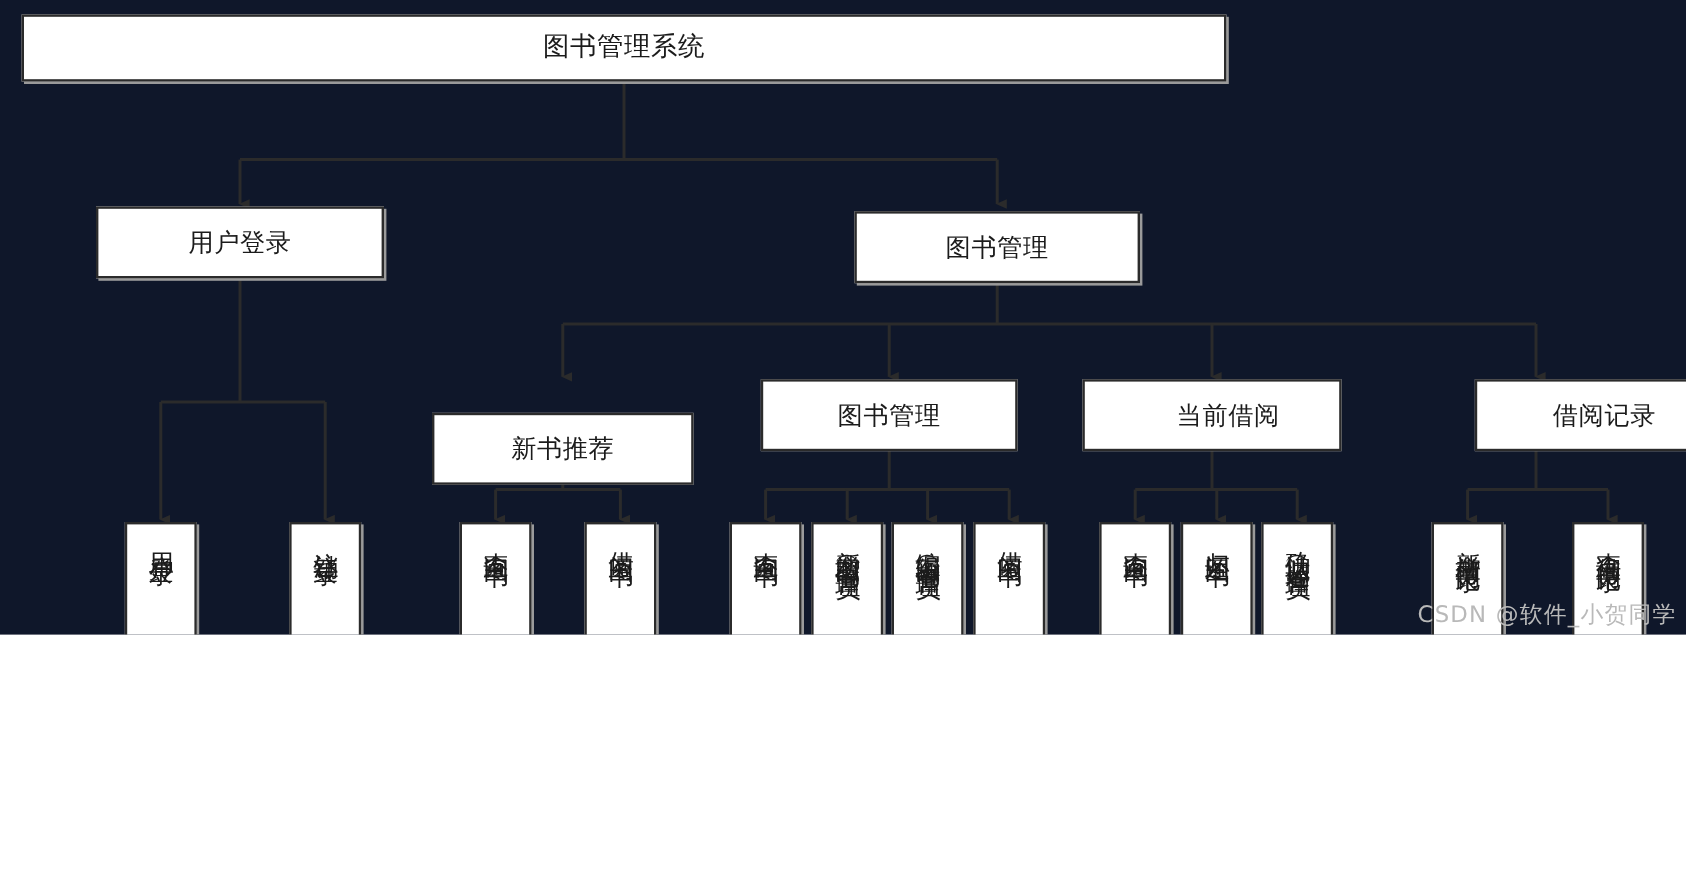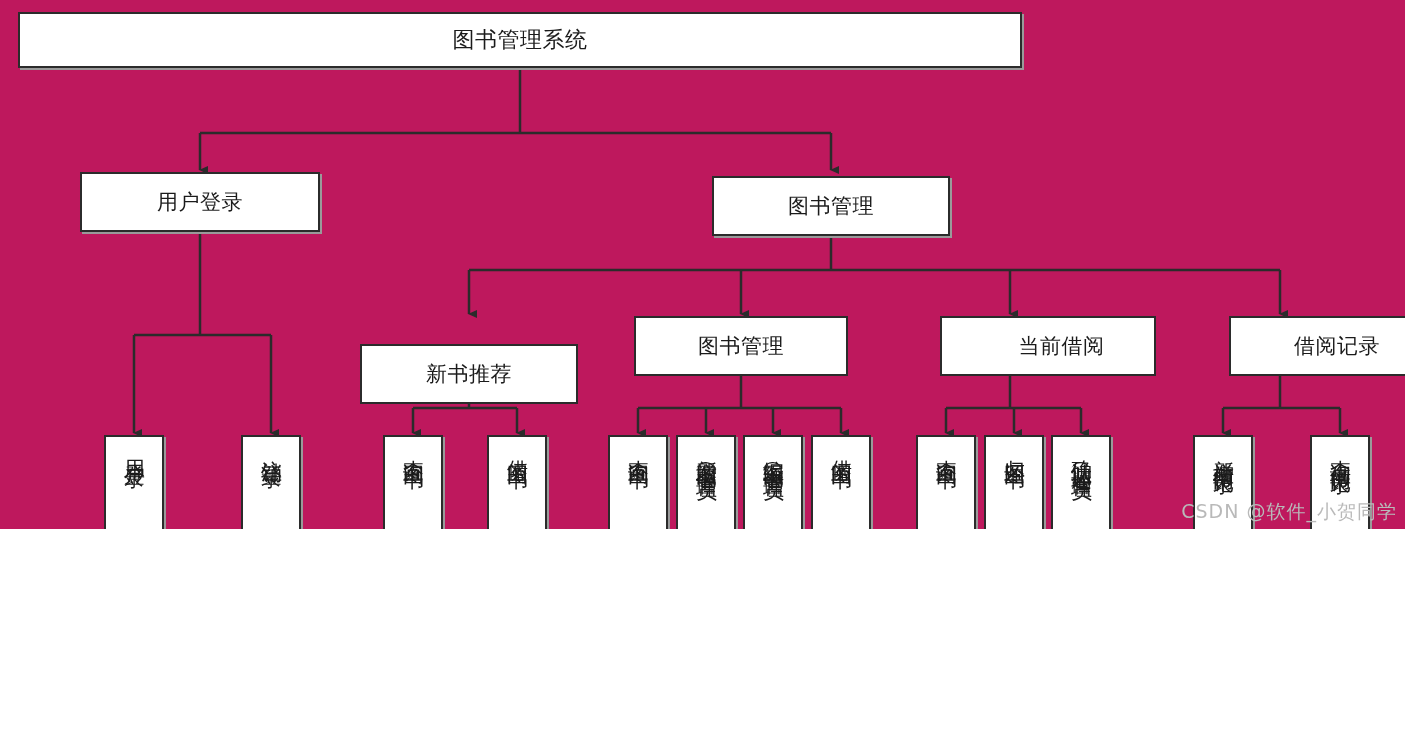--- a/index.html
+++ b/index.html
@@ -7,21 +7,21 @@
     padding: 0;
     background: #ffffff;
   }
   body {
     font-family: "DejaVu Sans", "Liberation Sans", sans-serif;
   }
   #canvas {
     position: relative;
     width: 1405px;
     height: 529px;
-    background: #be185d;
+    background: #0f172a;
     overflow: hidden;
   }
   #edge-layer {
     position: absolute;
     left: 0;
     top: 0;
     width: 1405px;
     height: 747px;
   }
   .node {
@@ -128,21 +128,21 @@
       </div>
       <div class="node horizontal shadowed" style="left: 712px; top: 176px; width: 238px; height: 60px;">
         <span class="node-label">图书管理</span>
       </div>
       <div class="node horizontal" style="left: 360px; top: 316px; width: 218px; height: 60px; margin-top: 28px;">
         <span class="node-label">新书推荐</span>
       </div>
       <div class="node horizontal" style="left: 634px; top: 316px; width: 214px; height: 60px;">
         <span class="node-label">图书管理</span>
       </div>
-      <div class="node horizontal" style="left: 940px; top: 316px; width: 216px; height: 60px; padding-left: 27px;">
+      <div class="node horizontal" style="left: 902px; top: 316px; width: 216px; height: 60px; padding-left: 27px;">
         <span class="node-label">当前借阅</span>
       </div>
       <div class="node horizontal" style="left: 1189px; top: 316px; width: 216px; height: 60px; margin-left: 40px;">
         <span class="node-label">借阅记录</span>
       </div>
       <div class="node vertical shadowed" style="left: 104px; top: 435px; width: 60px; height: 300px;">
         <span class="node-label">用户登录</span>
       </div>
       <div class="node vertical shadowed" style="left: 241px; top: 435px; width: 60px; height: 300px;">
         <span class="node-label">注销登录</span>

